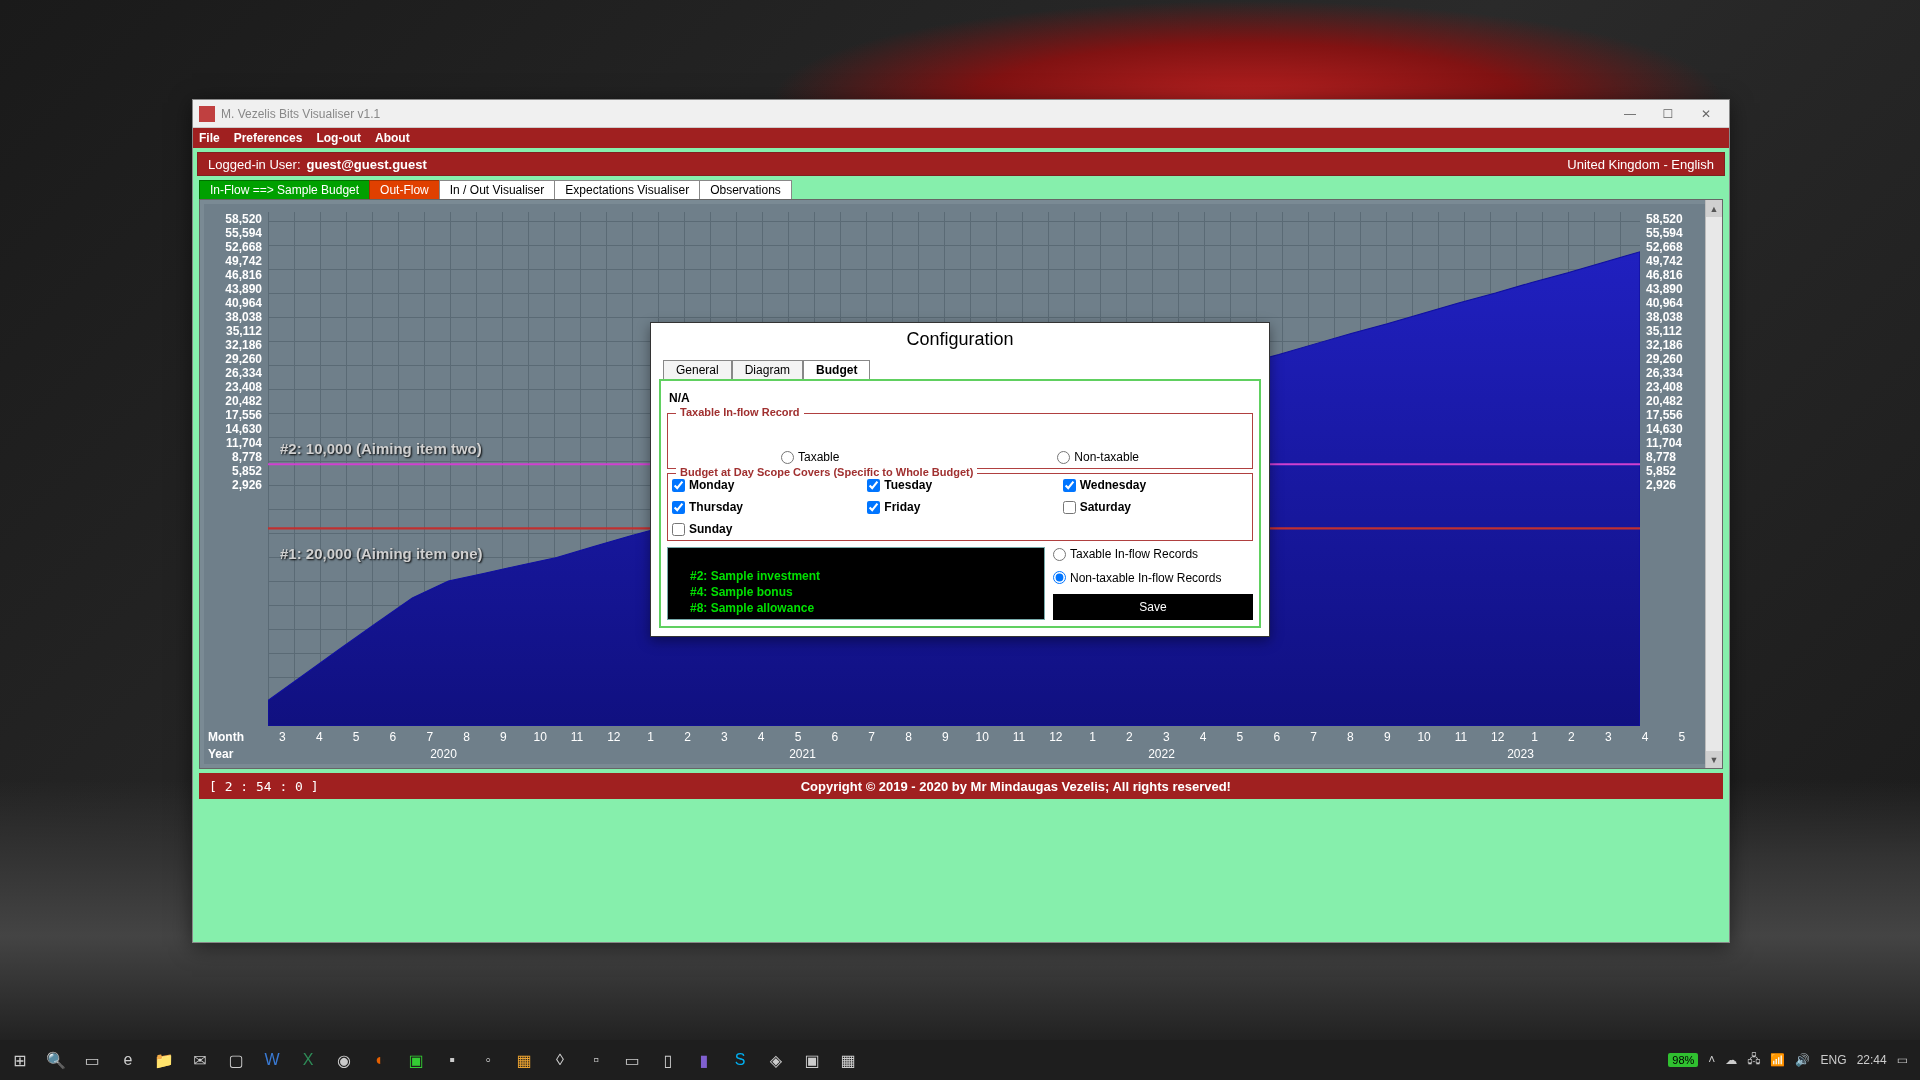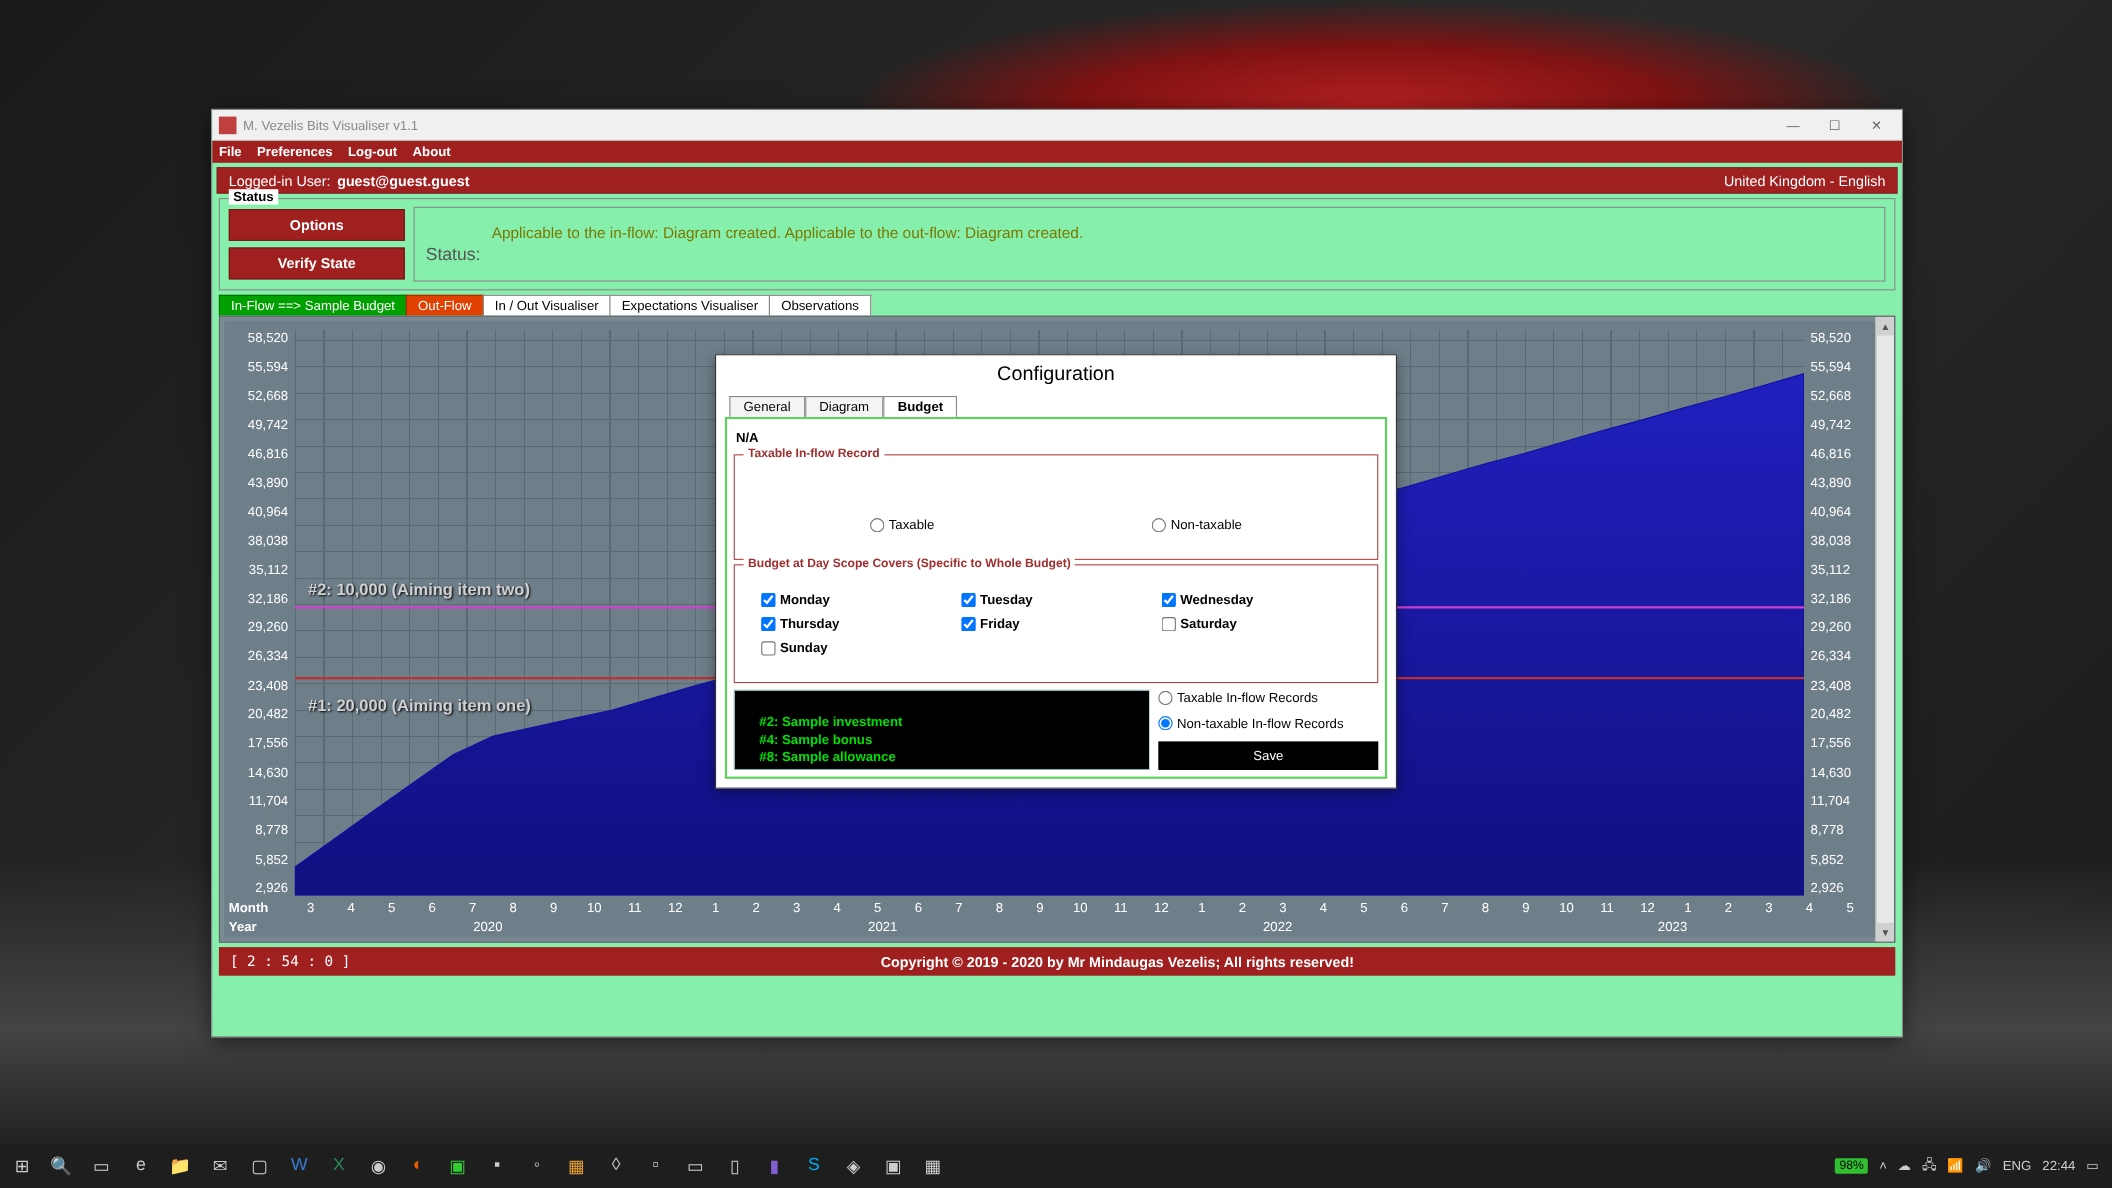--- a/index.html
+++ b/index.html
@@ -152,23 +152,23 @@
   inset: 4px;
   background: #6f7f8a;
 }
 .y-axis-left, .y-axis-right {
   position: absolute;
   top: 8px;
   bottom: 38px;
   width: 58px;
   display: flex;
   flex-direction: column;
-  justify-content: space-between;
-  font-size: 12px;
-  font-weight: normal;
+  justify-content: flex-start;
+  font-size: 12px;
+  font-weight: bold;
   color: #fff;
 }
 .y-axis-left { left: 4px; text-align: right; padding-right: 4px; }
 .y-axis-right { right: 18px; text-align: left; padding-left: 4px; }
 .plot {
   position: absolute;
   left: 64px; right: 78px; top: 8px; bottom: 38px;
   background: repeating-linear-gradient(0deg, #5a6a75 0 1px, transparent 1px 24px),
               repeating-linear-gradient(90deg, #5a6a75 0 1px, transparent 1px 26px);
 }
@@ -230,21 +230,21 @@
 }
 .ctab.active { background: #fff; font-weight: bold; }
 .config-body {
   margin: 0 8px;
   border: 2px solid #60d060;
   padding: 6px;
 }
 .na { font-size: 12px; font-weight: bold; padding: 4px 2px; }
 .fieldset {
   border: 1px solid #b04040;
-  padding: 20px;
+  padding: 0;
   margin: 4px 0;
   position: relative;
 }
 .fieldset-label {
   position: absolute;
   top: -8px; left: 8px;
   background: #fff;
   padding: 0 4px;
   font-size: 11px;
   font-weight: bold;
@@ -323,31 +323,20 @@
     <span>Log-out</span>
     <span>About</span>
   </div>
 
   <div class="userbar">
     <span>Logged-in User:</span>
     <span style="margin-left:6px;font-weight:bold;">guest@guest.guest</span>
     <span class="userbar-right">United Kingdom - English</span>
   </div>
 
-  <div class="status-frame">
-    <div class="status-frame-label">Status</div>
-    <div class="status-buttons">
-      <button class="red-btn">Options</button>
-      <button class="red-btn">Verify State</button>
-    </div>
-    <div class="status-body">
-      <div class="status-text1">Applicable to the in-flow:  Diagram created. Applicable to the out-flow:  Diagram created.</div>
-      <div class="status-text2">Status:</div>
-    </div>
-  </div>
 
   <div class="tabstrip">
     <div class="tab green">In-Flow ==&gt; Sample Budget</div>
     <div class="tab red">Out-Flow</div>
     <div class="tab">In / Out Visualiser</div>
     <div class="tab">Expectations Visualiser</div>
     <div class="tab">Observations</div>
   </div>
 
   <div class="chart-area">

